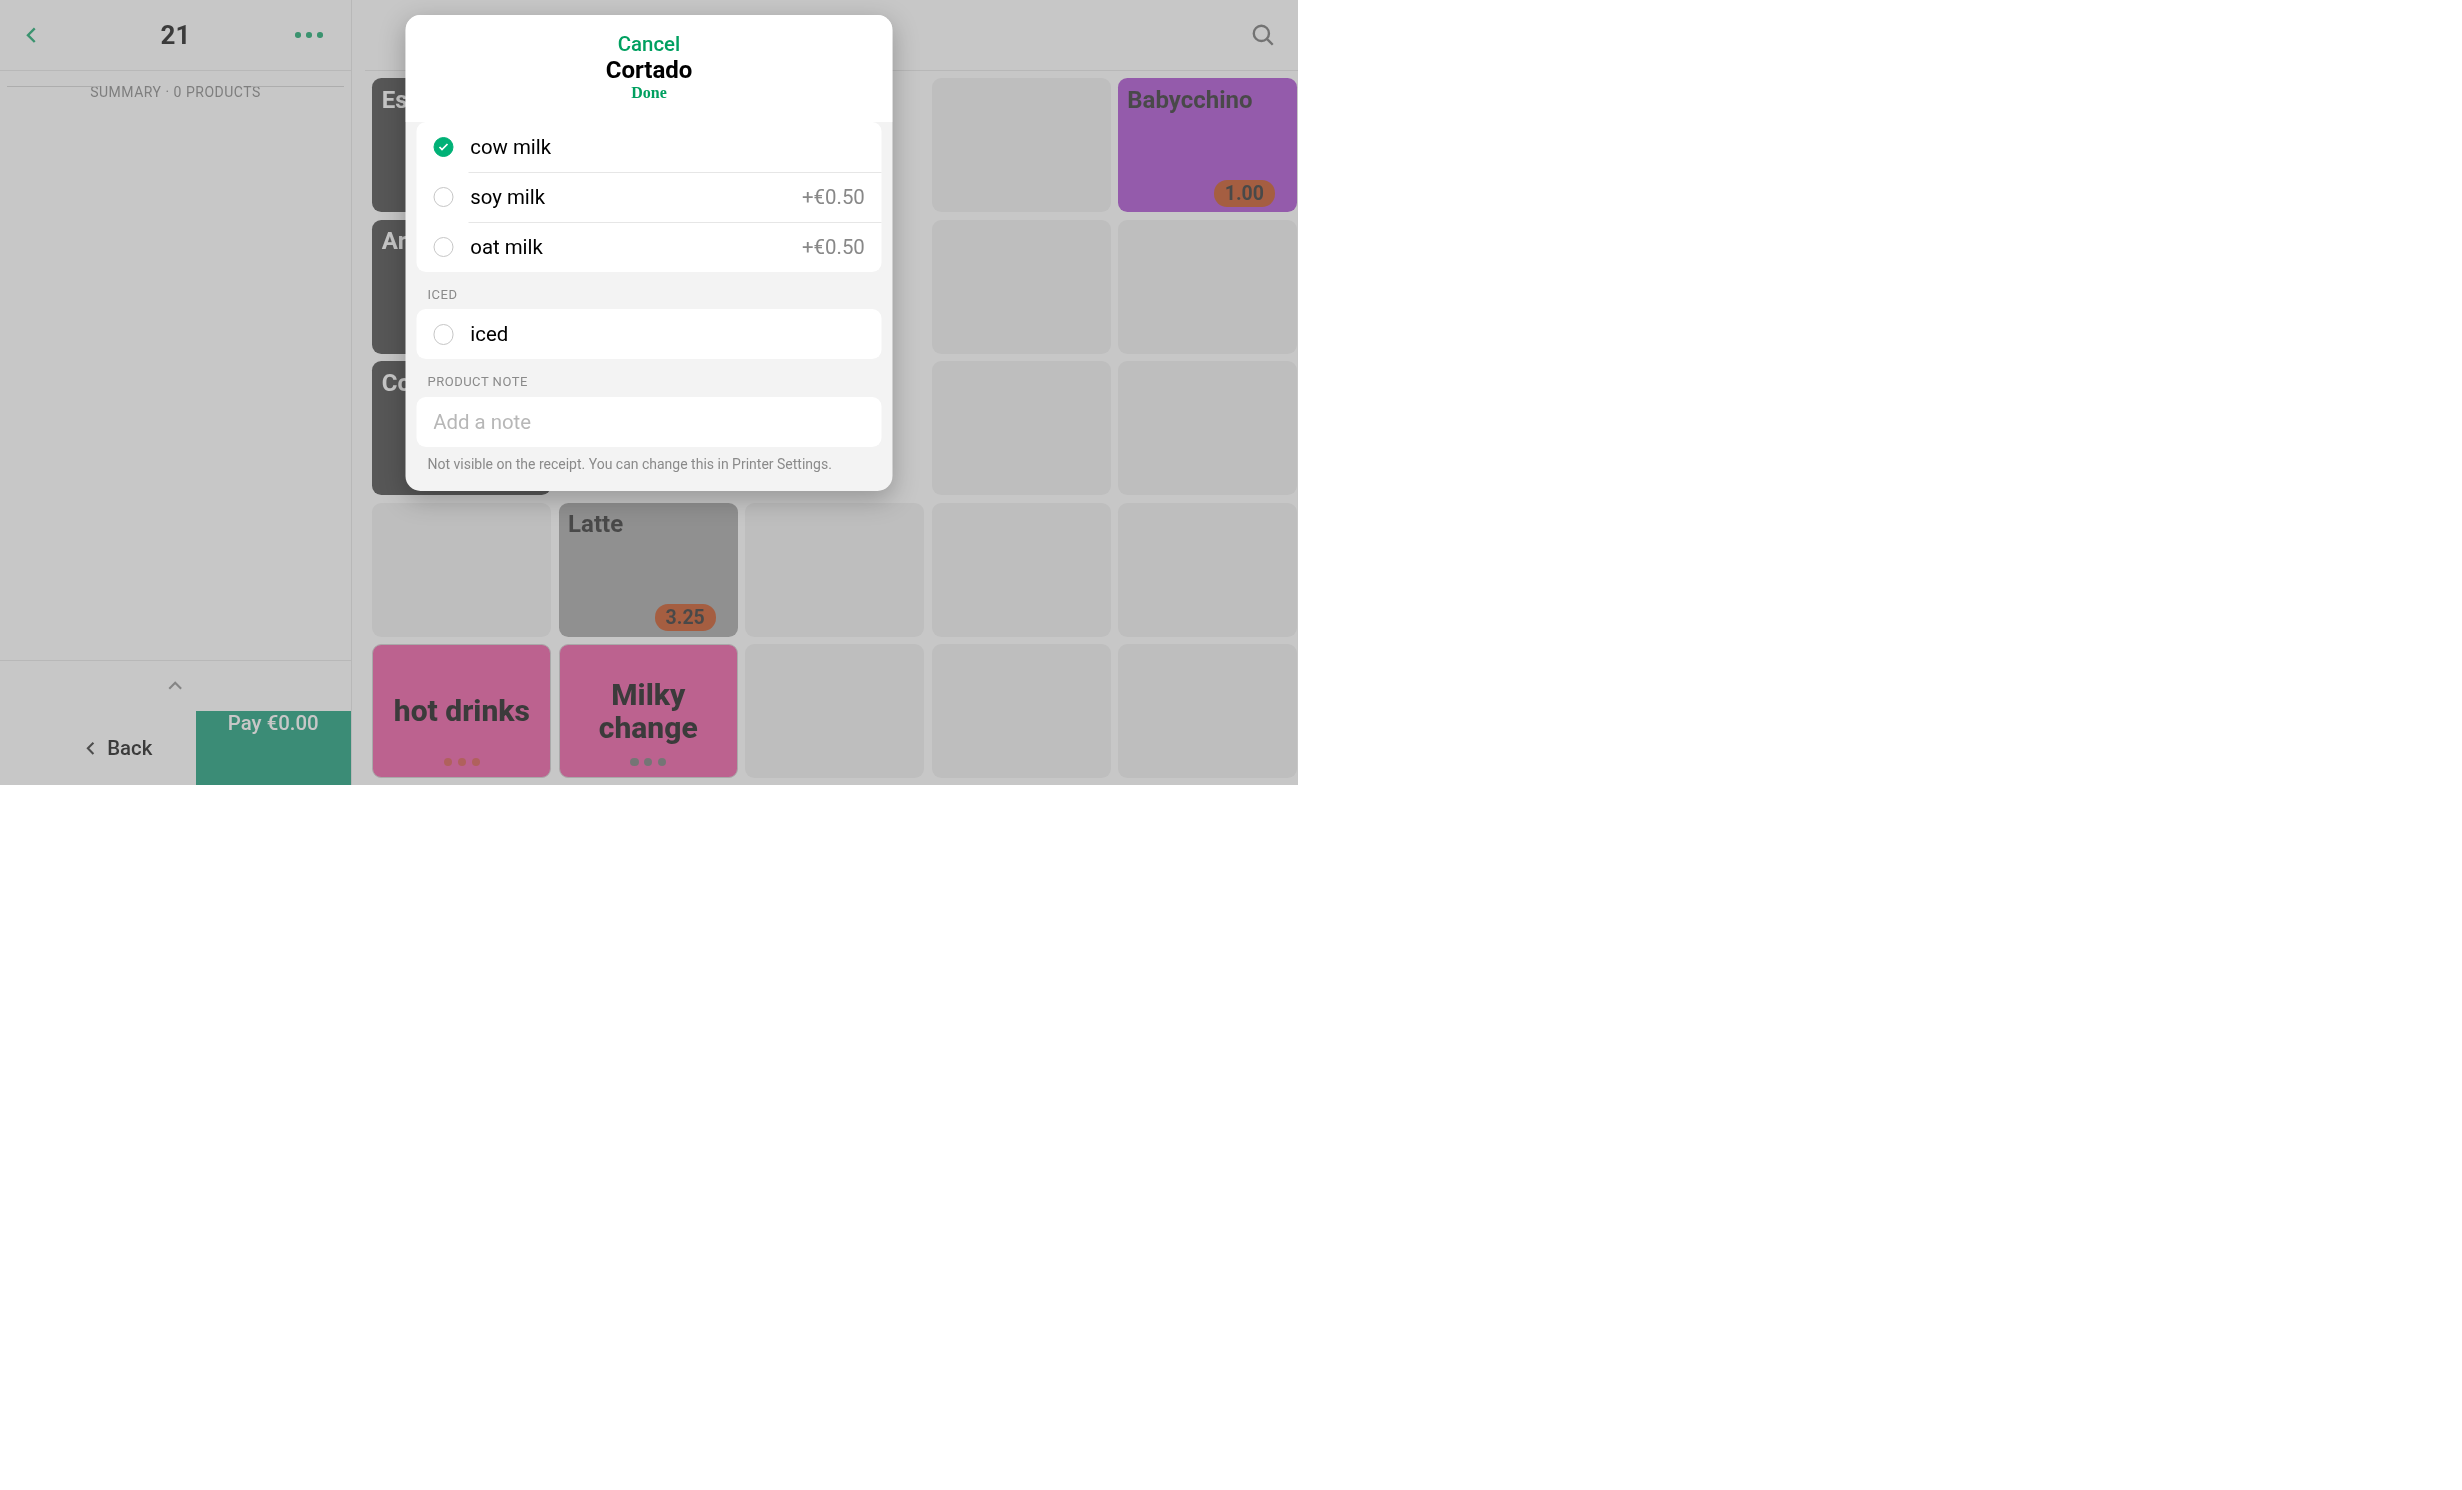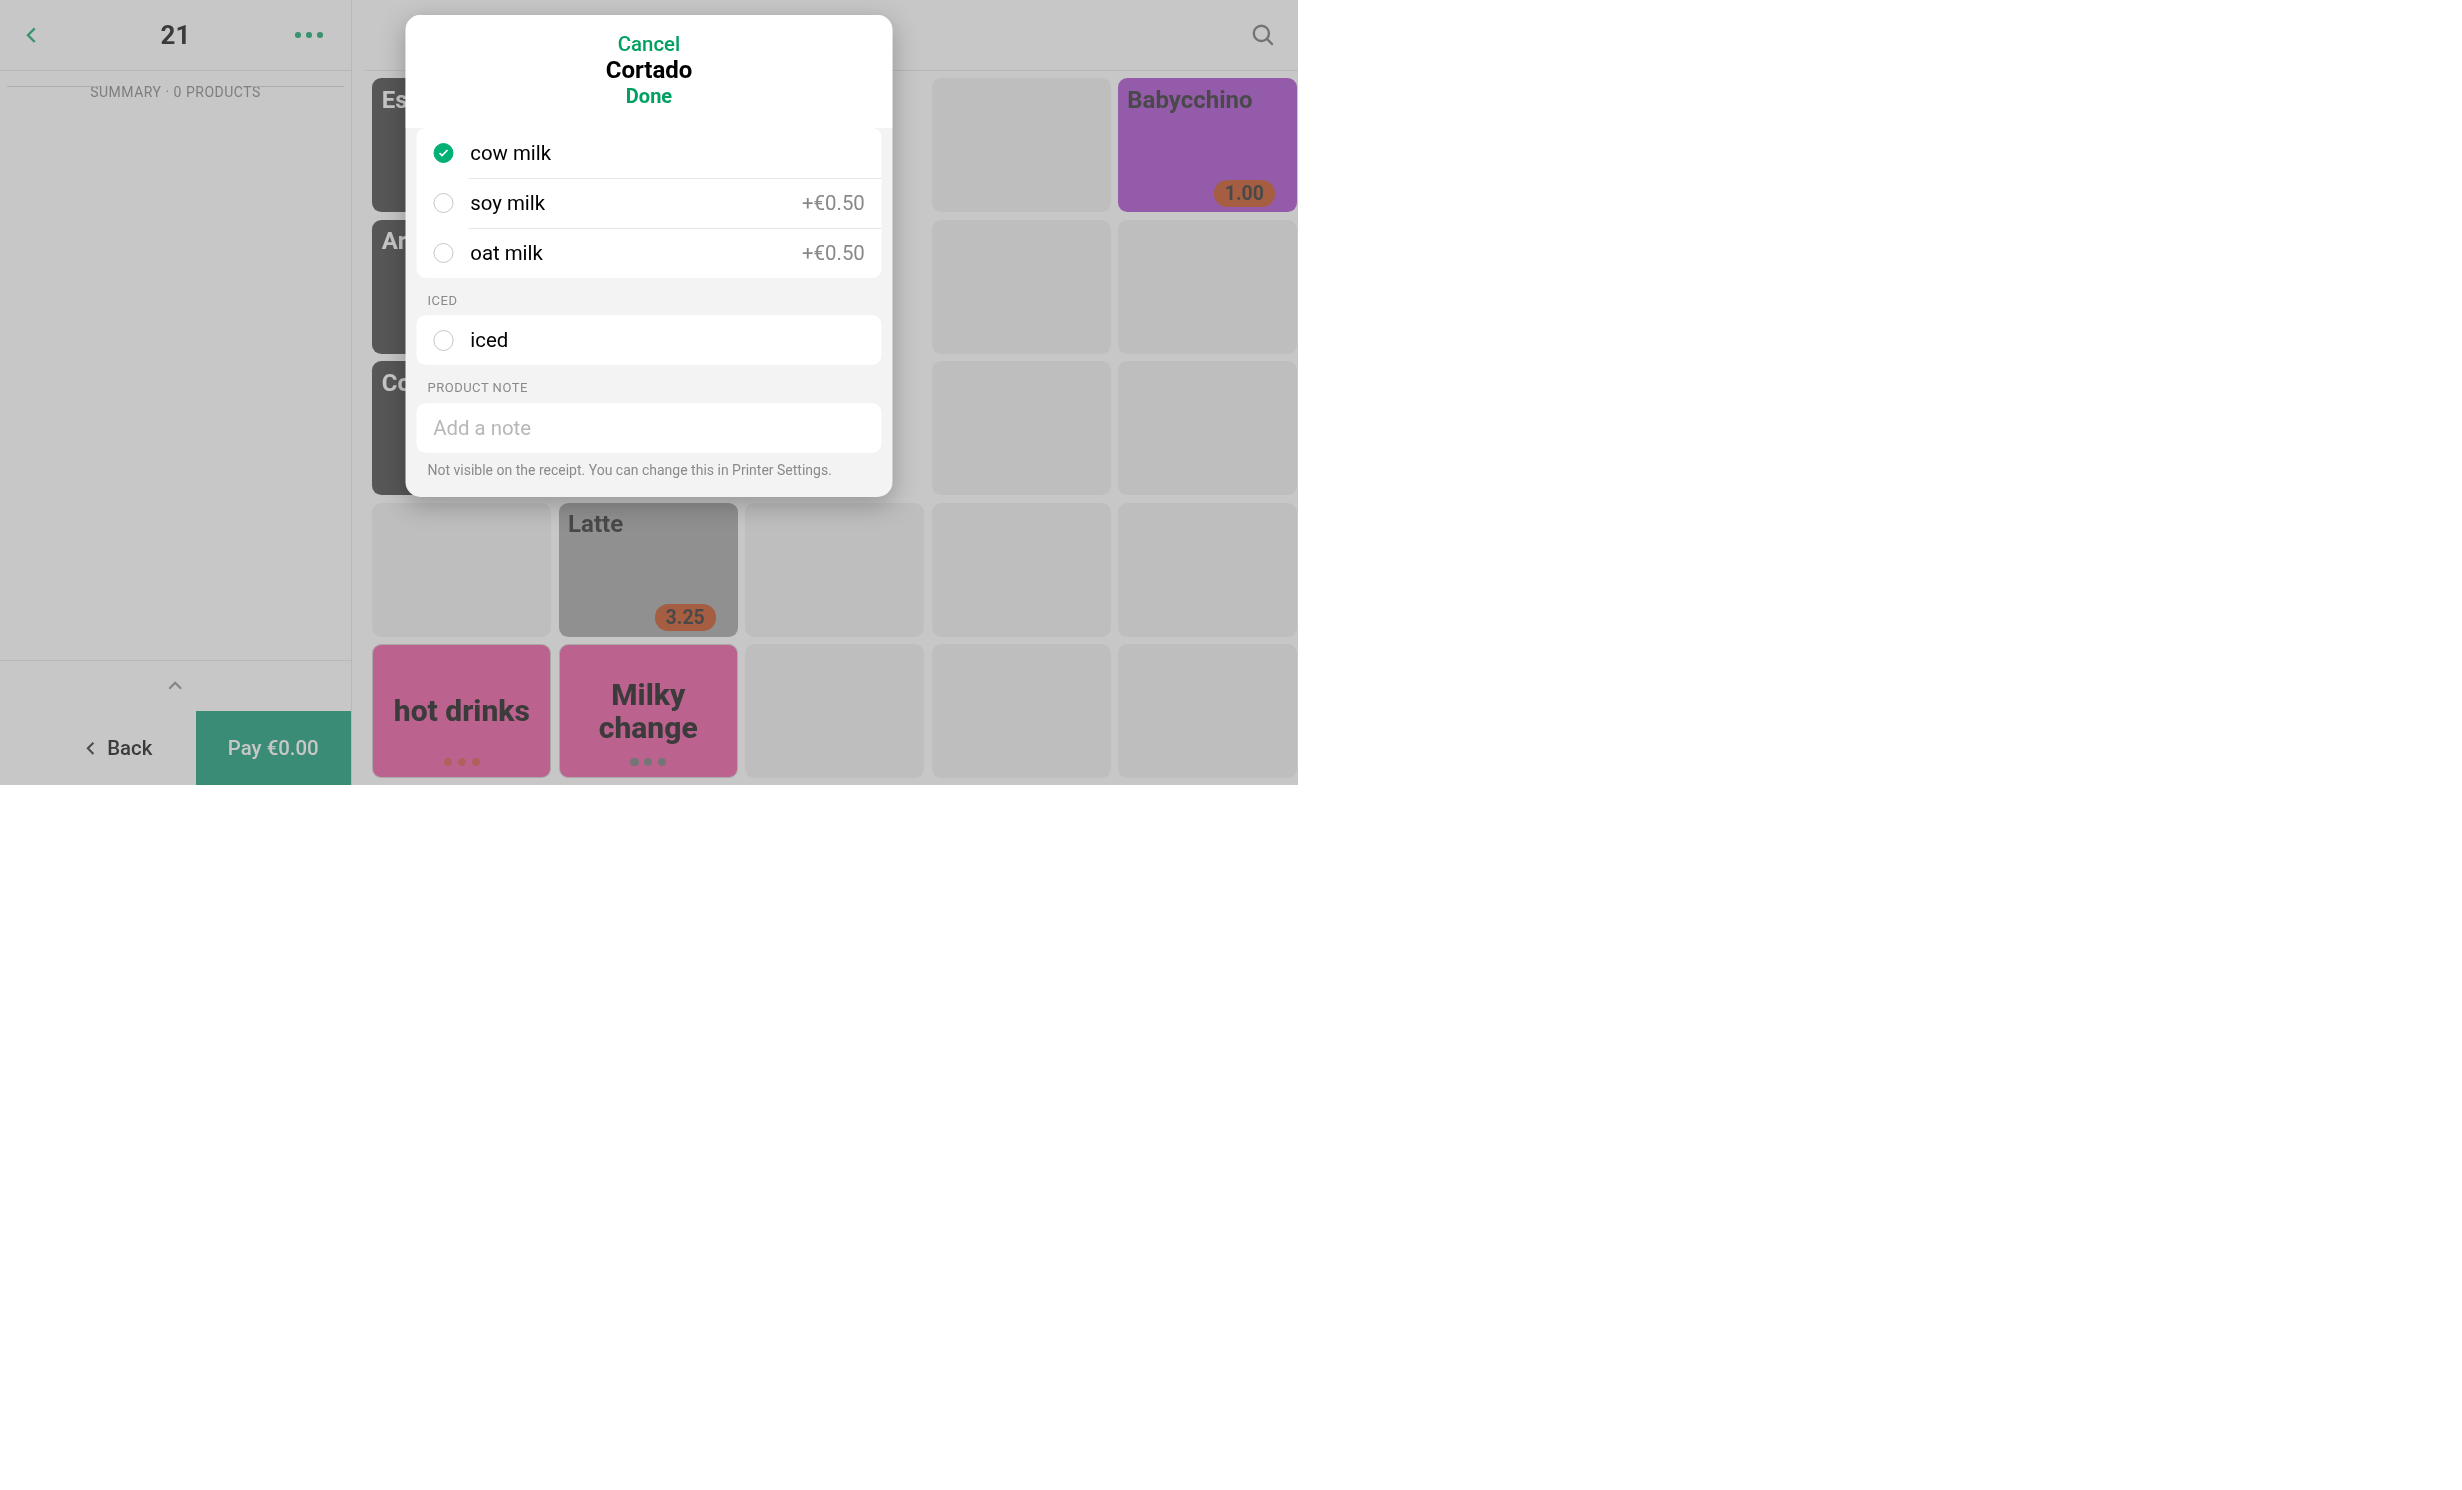--- a/index.html
+++ b/index.html
@@ -16,21 +16,21 @@
     .summary-line{ text-align:center; font-size:14px; letter-spacing:0.5px; color:#7a7a7a; padding-top:13px; position:relative; }
     .summary-line::before,.summary-line::after{ content:""; position:absolute; top:50%; width:93px; border-top:0.9px solid #d0d0d0; }
     .summary-line::before{ left:7.4px; } .summary-line::after{ right:7.4px; }
 
     .sidebar-foot { margin-top:auto; }
     .expand-row { height:51px; display:flex; align-items:center; justify-content:center; border-top:0.9px solid #e4e4e4; }
     .expand-row svg{ width:20.4px; height:20.4px; stroke:#888; stroke-width:2.5; fill:none; }
     .pay-row { height:74px; display:flex;padding-left:40px; }
     .pay-back{ flex:1; display:flex; align-items:center; justify-content:center; gap:7.4px; font-size:20.4px; font-weight:500; }
     .pay-back svg{ width:16.7px; height:16.7px; stroke:#222; stroke-width:3; fill:none; }
-    .pay-btn { flex:1; background:#00946c; color:#fff; display:flex; align-items:center; justify-content:center; font-size:20.4px; font-weight:500; }
+    .pay-btn { flex:1; background:#00946c; color:#fff; display:flex; align-items:flex-start; justify-content:center; font-size:20.4px; font-weight:500; }
 
     
     .main { position:absolute; left:365px; right:0; top:0; bottom:0; }
     .main-head { height:71px; display:flex; align-items:center; padding:0 22px; border-bottom:0.9px solid #e4e4e4; }
     .search-ico{ margin-left:auto; width:26px; height:26px; stroke:#666; stroke-width:2.2; fill:none; }
 
     .grid { padding:7.4px 7.4px 7.4px 7.4px; display:grid; grid-template-columns:repeat(5,179px); grid-template-rows:repeat(5,134px); gap:7.4px; }
     .tile { border-radius:9.3px; position:relative; padding:7.4px 9.3px; font-size:24px; font-weight:700; display:flex; flex-direction:column; }
     .tile.empty{ background:#efefef; }
     .tile.dark { background:#333; color:#fff; }
@@ -43,21 +43,21 @@
     .dot-row span{ width:8.3px; height:8.3px; border-radius:50%; }
     .dot-row.red span{ background:#d6453e; }
     .dot-row.grey span{ background:#6b6b6b; }
 
     
     .overlay{ position:absolute; inset:0; background:rgba(130,130,130,.45); }
     .modal{ position:absolute; top:15px; left:50%; transform:translateX(-50%); width:487px; background:#f3f3f3; border-radius:15px; overflow:hidden; box-shadow:0 7.4px 26px rgba(0,0,0,.25); }
     .m-head{ display:flex; align-items:center; justify-content:space-between; padding:16.7px 22px 20.4px; background:#fff;flex-direction:column; }
     .m-head .cancel{ color:#00a060; font-size:20.4px; font-weight:500; }
     .m-head .title { font-size:24px; font-weight:700; }
-    .m-head .done  { color:#00a060; font-size:20px; font-weight:700; }
+    .m-head .done  { color:#00a060; font-size:16px; font-weight:700;font-family:Liberation Serif, serif; }
 
     .sect-label{ font-size:13px; letter-spacing:0.5px; color:#8a8a8a; padding:15px 22px 7.4px; }
 
     .opt-group{ background:#fff; border-radius:9.3px; margin:0 11px; display:flex; flex-direction:column; }
     .opt{ display:flex; align-items:center; padding:13px 16.7px; font-size:20.4px; gap:16.7px; position:relative; }
     .opt + .opt::before{ content:""; position:absolute; top:0; left:52px; right:0; border-top:0.9px solid #e6e6e6; }
     .radio{ width:20.4px; height:20.4px; border-radius:50%; border:1.9px solid #c6c6c6; flex-shrink:0; }
     .radio.on{ background:#00b176; border-color:#00b176; display:flex; align-items:center; justify-content:center; }
     .radio.on svg{ width:12px; height:12px; stroke:#fff; stroke-width:3.5; fill:none; }
     .opt .price{ margin-left:auto; color:#888; }

